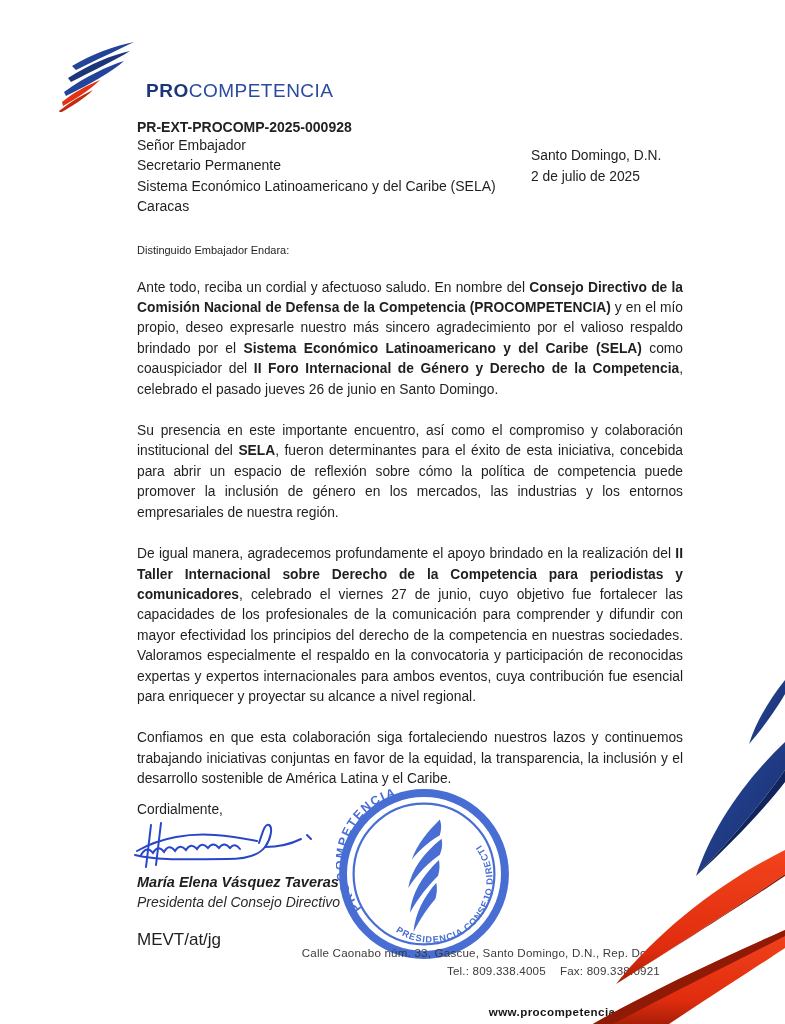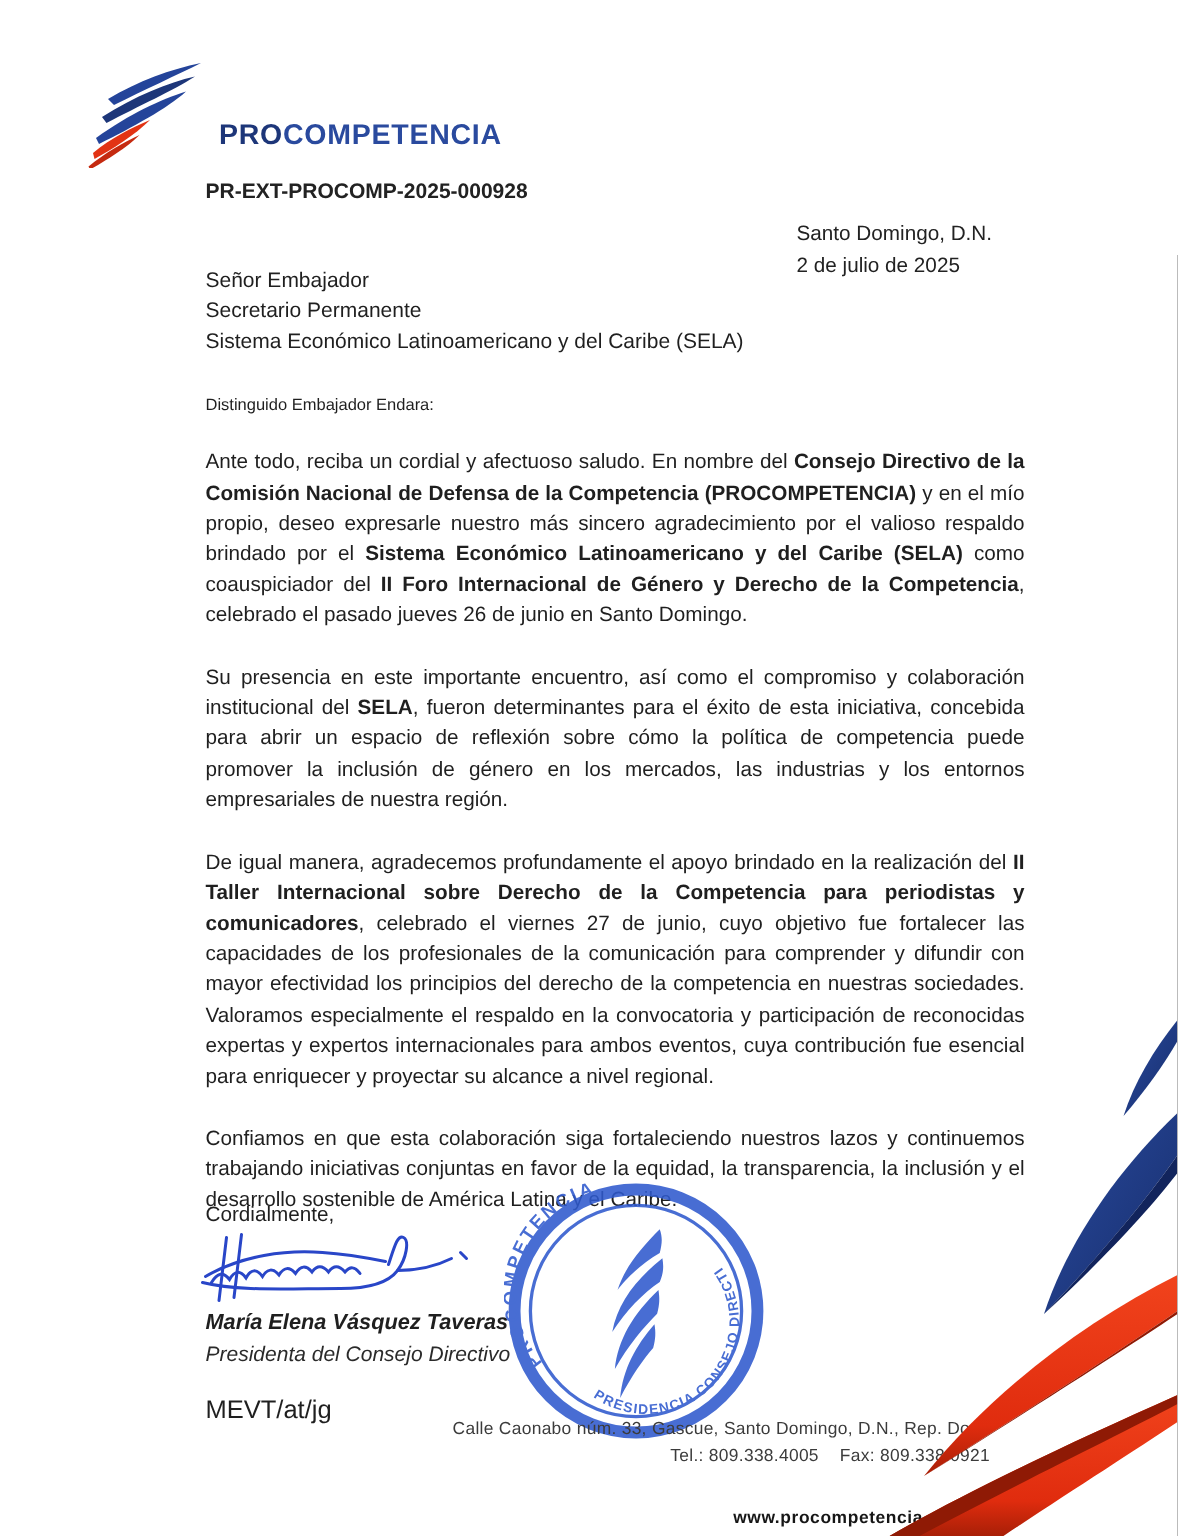--- a/index.html
+++ b/index.html
@@ -11,27 +11,27 @@
     overflow:hidden;
     font-family:"Liberation Sans","DejaVu Sans",sans-serif;
     color:#1f1f1f;
   }
 
   
   .logo { position:absolute; left:58px; top:40px; display:flex; align-items:flex-end; }
   .logo svg { display:block; }
   .logo-text { margin-left:6px; margin-bottom:10px; font-size:19px; letter-spacing:.5px; white-space:nowrap; }
   .logo-text .pro  { font-weight:800; color:#1d3679; }
-  .logo-text .comp { font-weight:700; color:#2a4a9e;text-align:right; }
+  .logo-text .comp { font-weight:400; color:#2a4a9e;text-align:right; }
 
   
   .content { position:absolute; left:137px; top:0; width:546px; }
   .ref { margin-top:119px; font-size:14px; font-weight:600; color:#222; }
   .date-block { position:absolute; left:531px; top:145px; font-size:13.8px; line-height:21px; color:#222; width:200px; }
-  .recipient { margin-top:41px; font-size:14px; line-height:20.4px; }
+  .recipient { font-size:14px; line-height:20.4px; }
   .recipient .bold { font-weight:700; }
   .salutation { margin-top:27px; font-size:11px; }
   .paragraphs p {
     margin:0 0 21px 0;
     font-size:13.8px;
     line-height:20.4px;
     text-align:justify;
   }
   .paragraphs { margin-top:22px; }
   .paragraphs .b { font-weight:700; }
@@ -81,20 +81,21 @@
     <div>2 de julio de 2025</div>
   </div>
 
   <div class="content">
     <div class="ref">PR-EXT-PROCOMP-2025-000928</div>
 
     <div class="recipient">
       <div>Señor Embajador</div>
       <div>Secretario Permanente</div>
       <div>Sistema Económico Latinoamericano y del Caribe (SELA)</div>
+      <div>Caracas</div>
     </div>
 
     <div class="salutation">Distinguido Embajador Endara:</div>
 
     <div class="paragraphs">
         <p><span>Ante todo, reciba un cordial y afectuoso saludo. En nombre del </span><span class="b">Consejo Directivo de la Comisión Nacional de Defensa de la Competencia (PROCOMPETENCIA)</span><span> y en el mío propio, deseo expresarle nuestro más sincero agradecimiento por el valioso respaldo brindado por el </span><span class="b">Sistema Económico Latinoamericano y del Caribe (SELA)</span><span> como coauspiciador del </span><span class="b">II Foro Internacional de Género y Derecho de la Competencia</span><span>, celebrado el pasado jueves 26 de junio en Santo Domingo.</span></p>
         <p><span>Su presencia en este importante encuentro, así como el compromiso y colaboración institucional del </span><span class="b">SELA</span><span>, fueron determinantes para el éxito de esta iniciativa, concebida para abrir un espacio de reflexión sobre cómo la política de competencia puede promover la inclusión de género en los mercados, las industrias y los entornos empresariales de nuestra región.</span></p>
         <p><span>De igual manera, agradecemos profundamente el apoyo brindado en la realización del </span><span class="b">II Taller Internacional sobre Derecho de la Competencia para periodistas y comunicadores</span><span>, celebrado el viernes 27 de junio, cuyo objetivo fue fortalecer las capacidades de los profesionales de la comunicación para comprender y difundir con mayor efectividad los principios del derecho de la competencia en nuestras sociedades. Valoramos especialmente el respaldo en la convocatoria y participación de reconocidas expertas y expertos internacionales para ambos eventos, cuya contribución fue esencial para enriquecer y proyectar su alcance a nivel regional.</span></p>
         <p><span>Confiamos en que esta colaboración siga fortaleciendo nuestros lazos y continuemos trabajando iniciativas conjuntas en favor de la equidad, la transparencia, la inclusión y el desarrollo sostenible de América Latina y el Caribe.</span></p>
       </div>

